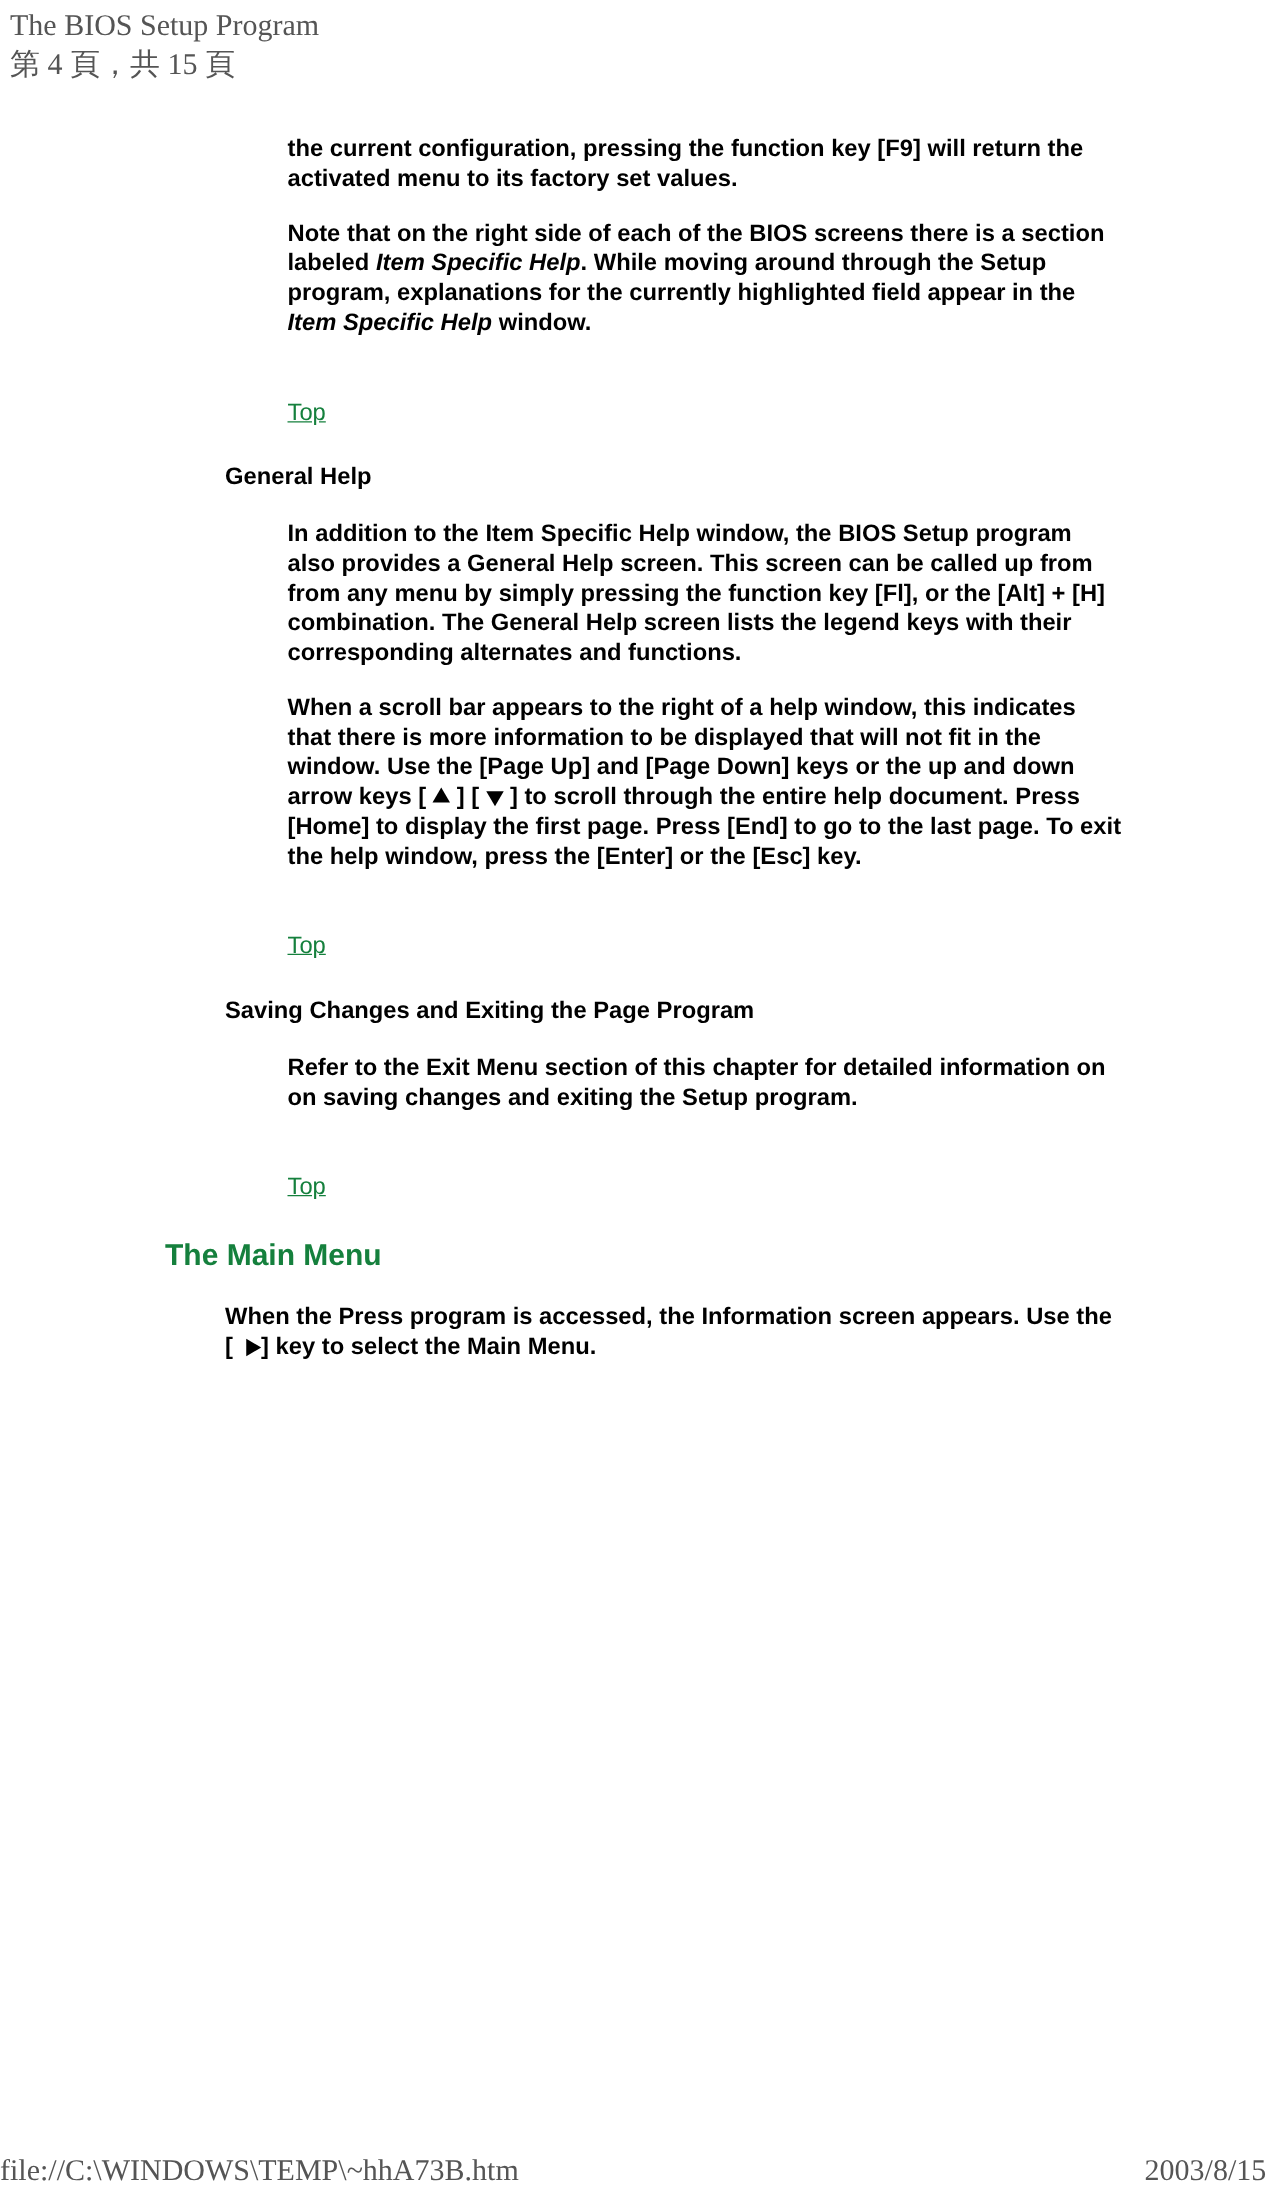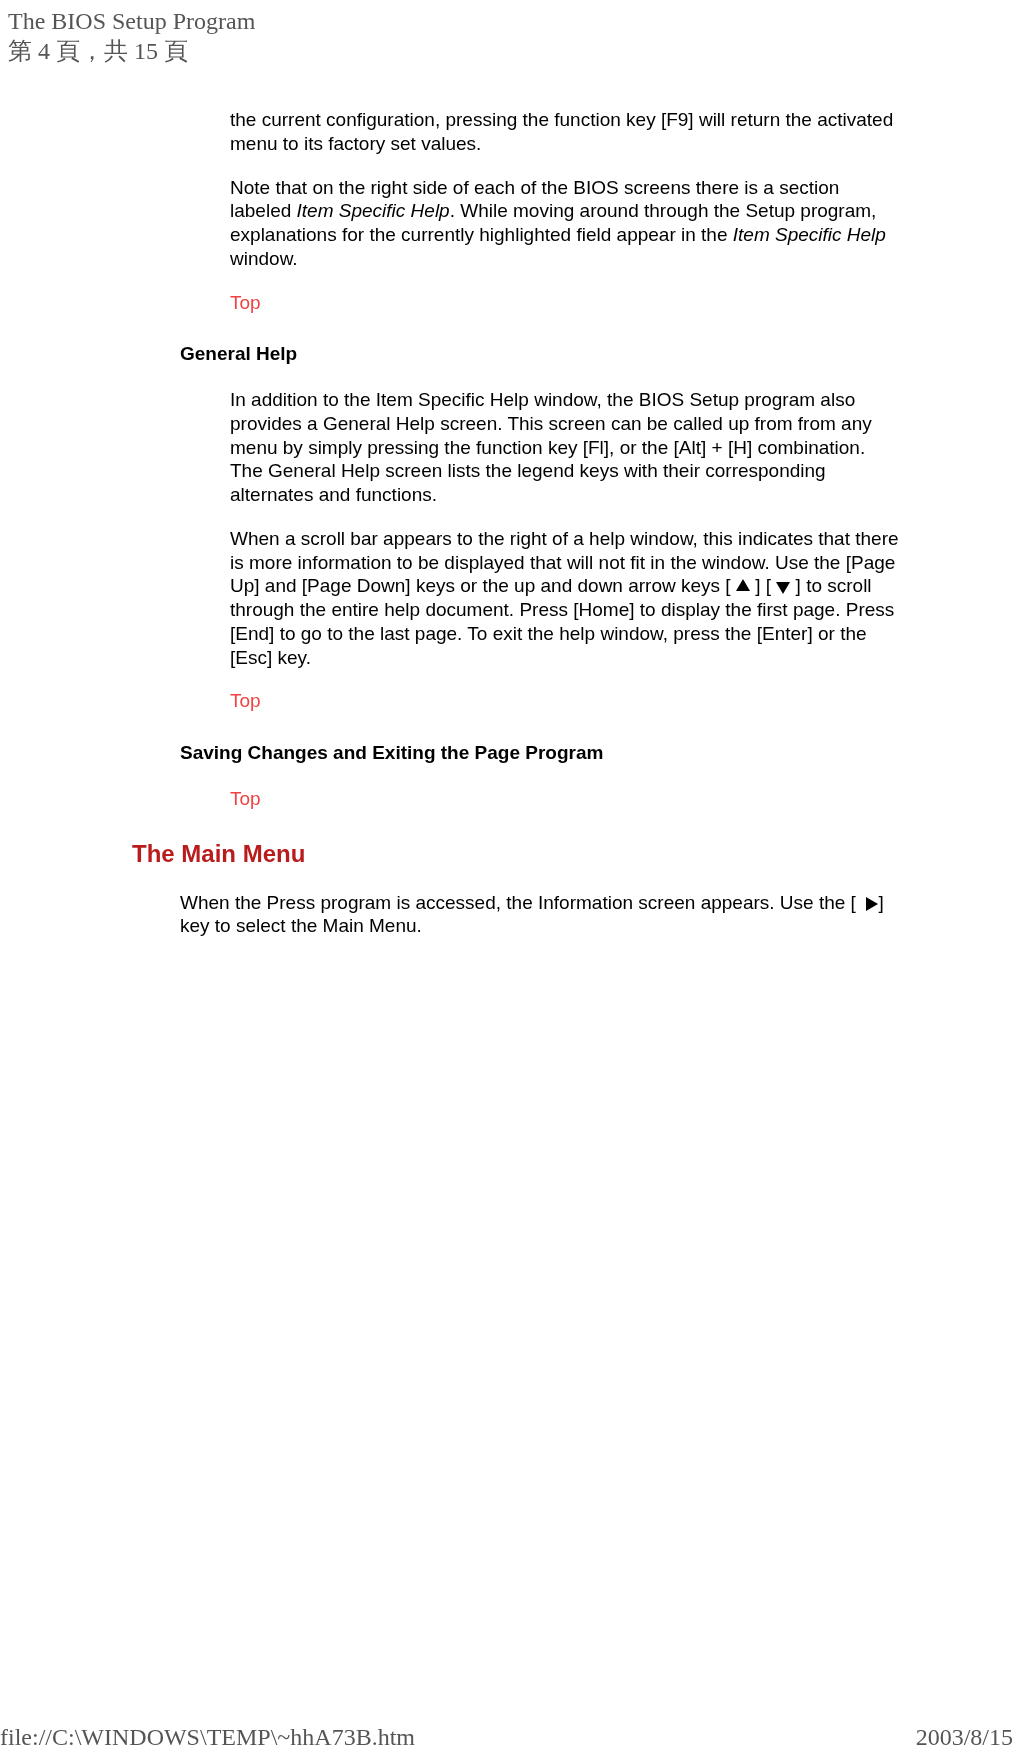--- a/index.html
+++ b/index.html
@@ -29,37 +29,39 @@
     .content {
       position: absolute;
       top: 108px;
       left: 180px;
       width: 720px;
       font-size: 19px;
       line-height: 1.25;
       color: #000000;
     }
     .indent { margin-left: 50px; }
-    .p { margin-bottom: 20px; }
+    .p { margin-bottom: 20px; font-weight: bold; }
     .link {
-      color: #ef4444;
+      color: #15803d;
+      text-decoration: underline;
       cursor: pointer;
       display: inline-block;
       margin-bottom: 28px;
+      margin-top: 28px;
     }
     .h3 {
       font-weight: bold;
       font-size: 19px;
       margin-bottom: 22px;
       margin-left: -50px;
     }
     .h2 {
       font-weight: bold;
       font-size: 24px;
-      color: #b91c1c;
+      color: #15803d;
       margin-bottom: 22px;
       margin-left: -98px;
     }
     .italic { font-style: italic; }
     .icon-tri-up, .icon-tri-down, .icon-tri-right {
       display: inline-block;
       width: 0; height: 0;
       vertical-align: baseline;
     }
     .icon-tri-up {
@@ -119,20 +121,21 @@
     <p class="p">In addition to the Item Specific Help window, the BIOS Setup program also provides a General Help screen. This screen can be called up from from any menu by simply pressing the function key [Fl], or the [Alt] + [H] combination. The General Help screen lists the legend keys with their corresponding alternates and functions.</p>
 
     <p class="p">
       <span>When a scroll bar appears to the right of a help window, this indicates that there is more information to be displayed that will not fit in the window. Use the [Page Up] and [Page Down] keys or the up and down arrow keys [ </span><span class="icon-tri-up"></span><span> ] [ </span><span class="icon-tri-down"></span><span> ] to scroll through the entire help document. Press [Home] to display the first page. Press [End] to go to the last page. To exit the help window, press the [Enter] or the [Esc] key.</span>
     </p>
 
     <a class="link">Top</a>
 
     <h3 class="h3">Saving Changes and Exiting the Page Program</h3>
 
+    <p class="p">Refer to the Exit Menu section of this chapter for detailed information on on saving changes and exiting the Setup program.</p>
 
     <a class="link">Top</a>
 
     <h2 class="h2">The Main Menu</h2>
 
     <p class="p mainmenu-wrap">
       <span>When the Press program is accessed, the Information screen appears. Use the [ </span><span style="white-space:nowrap;"><span>&nbsp;</span><span class="icon-tri-right"></span></span><span>] key to select the Main Menu.</span>
     </p>
   </div>
 </div>

